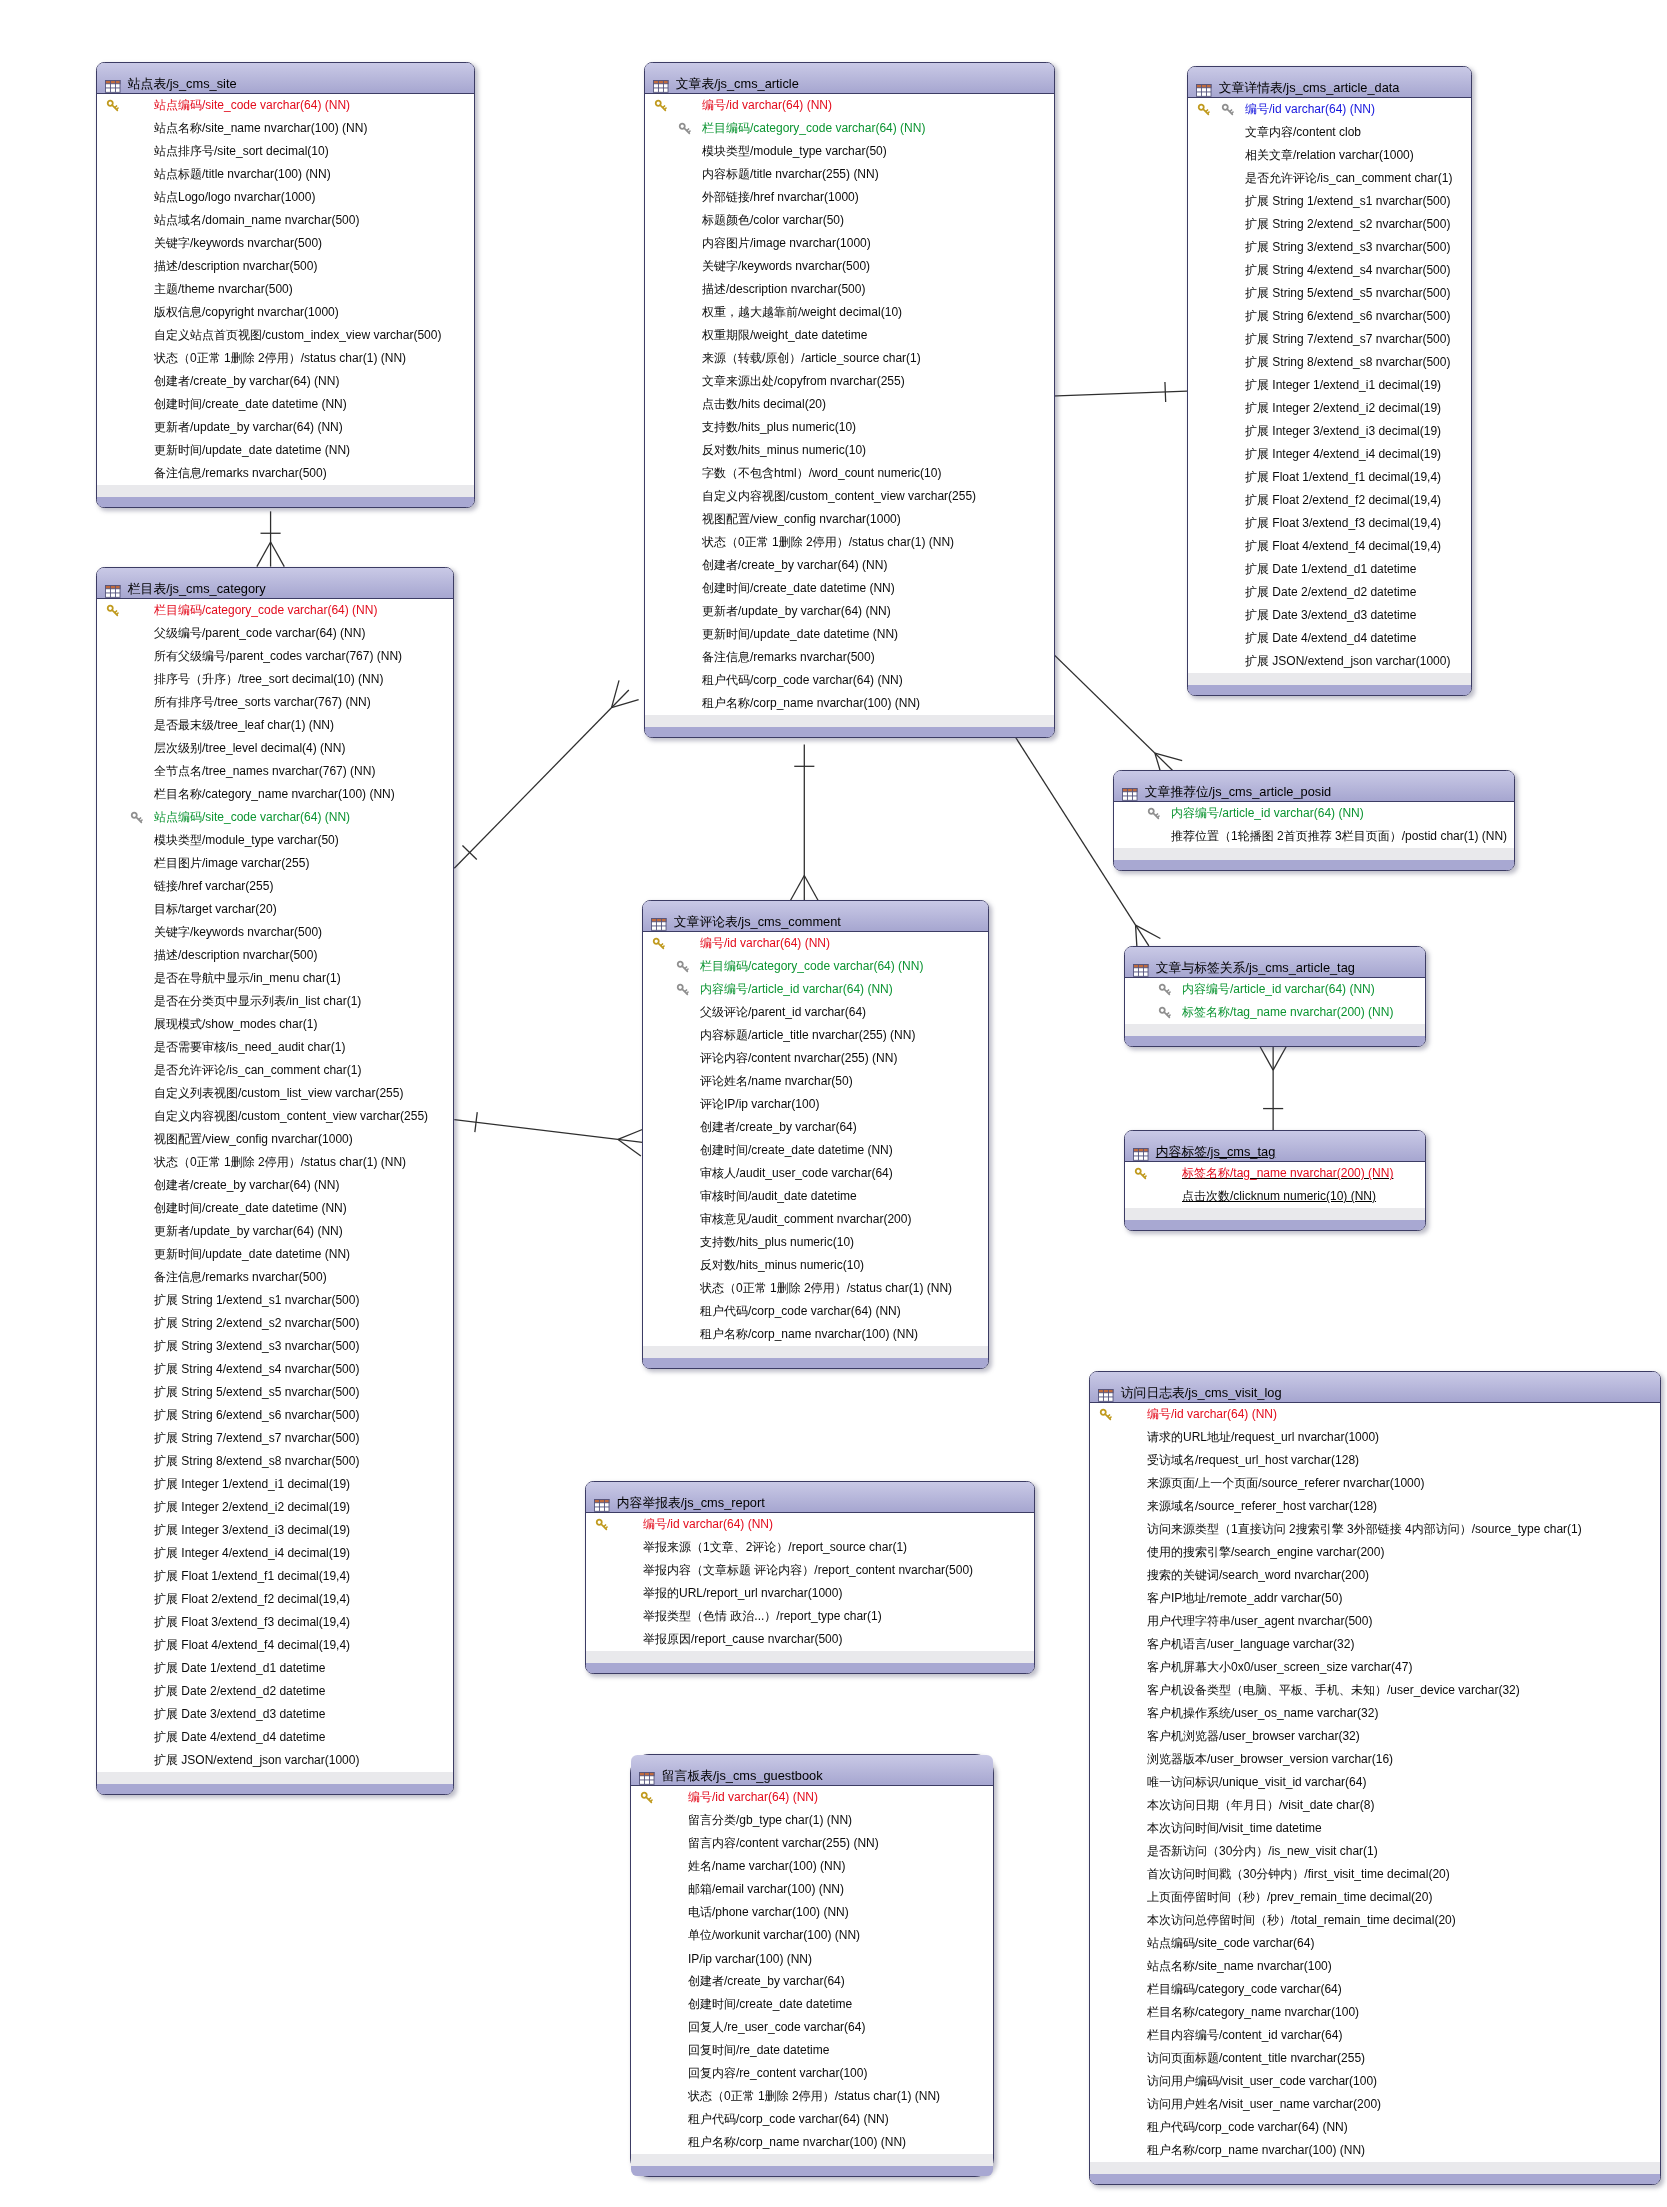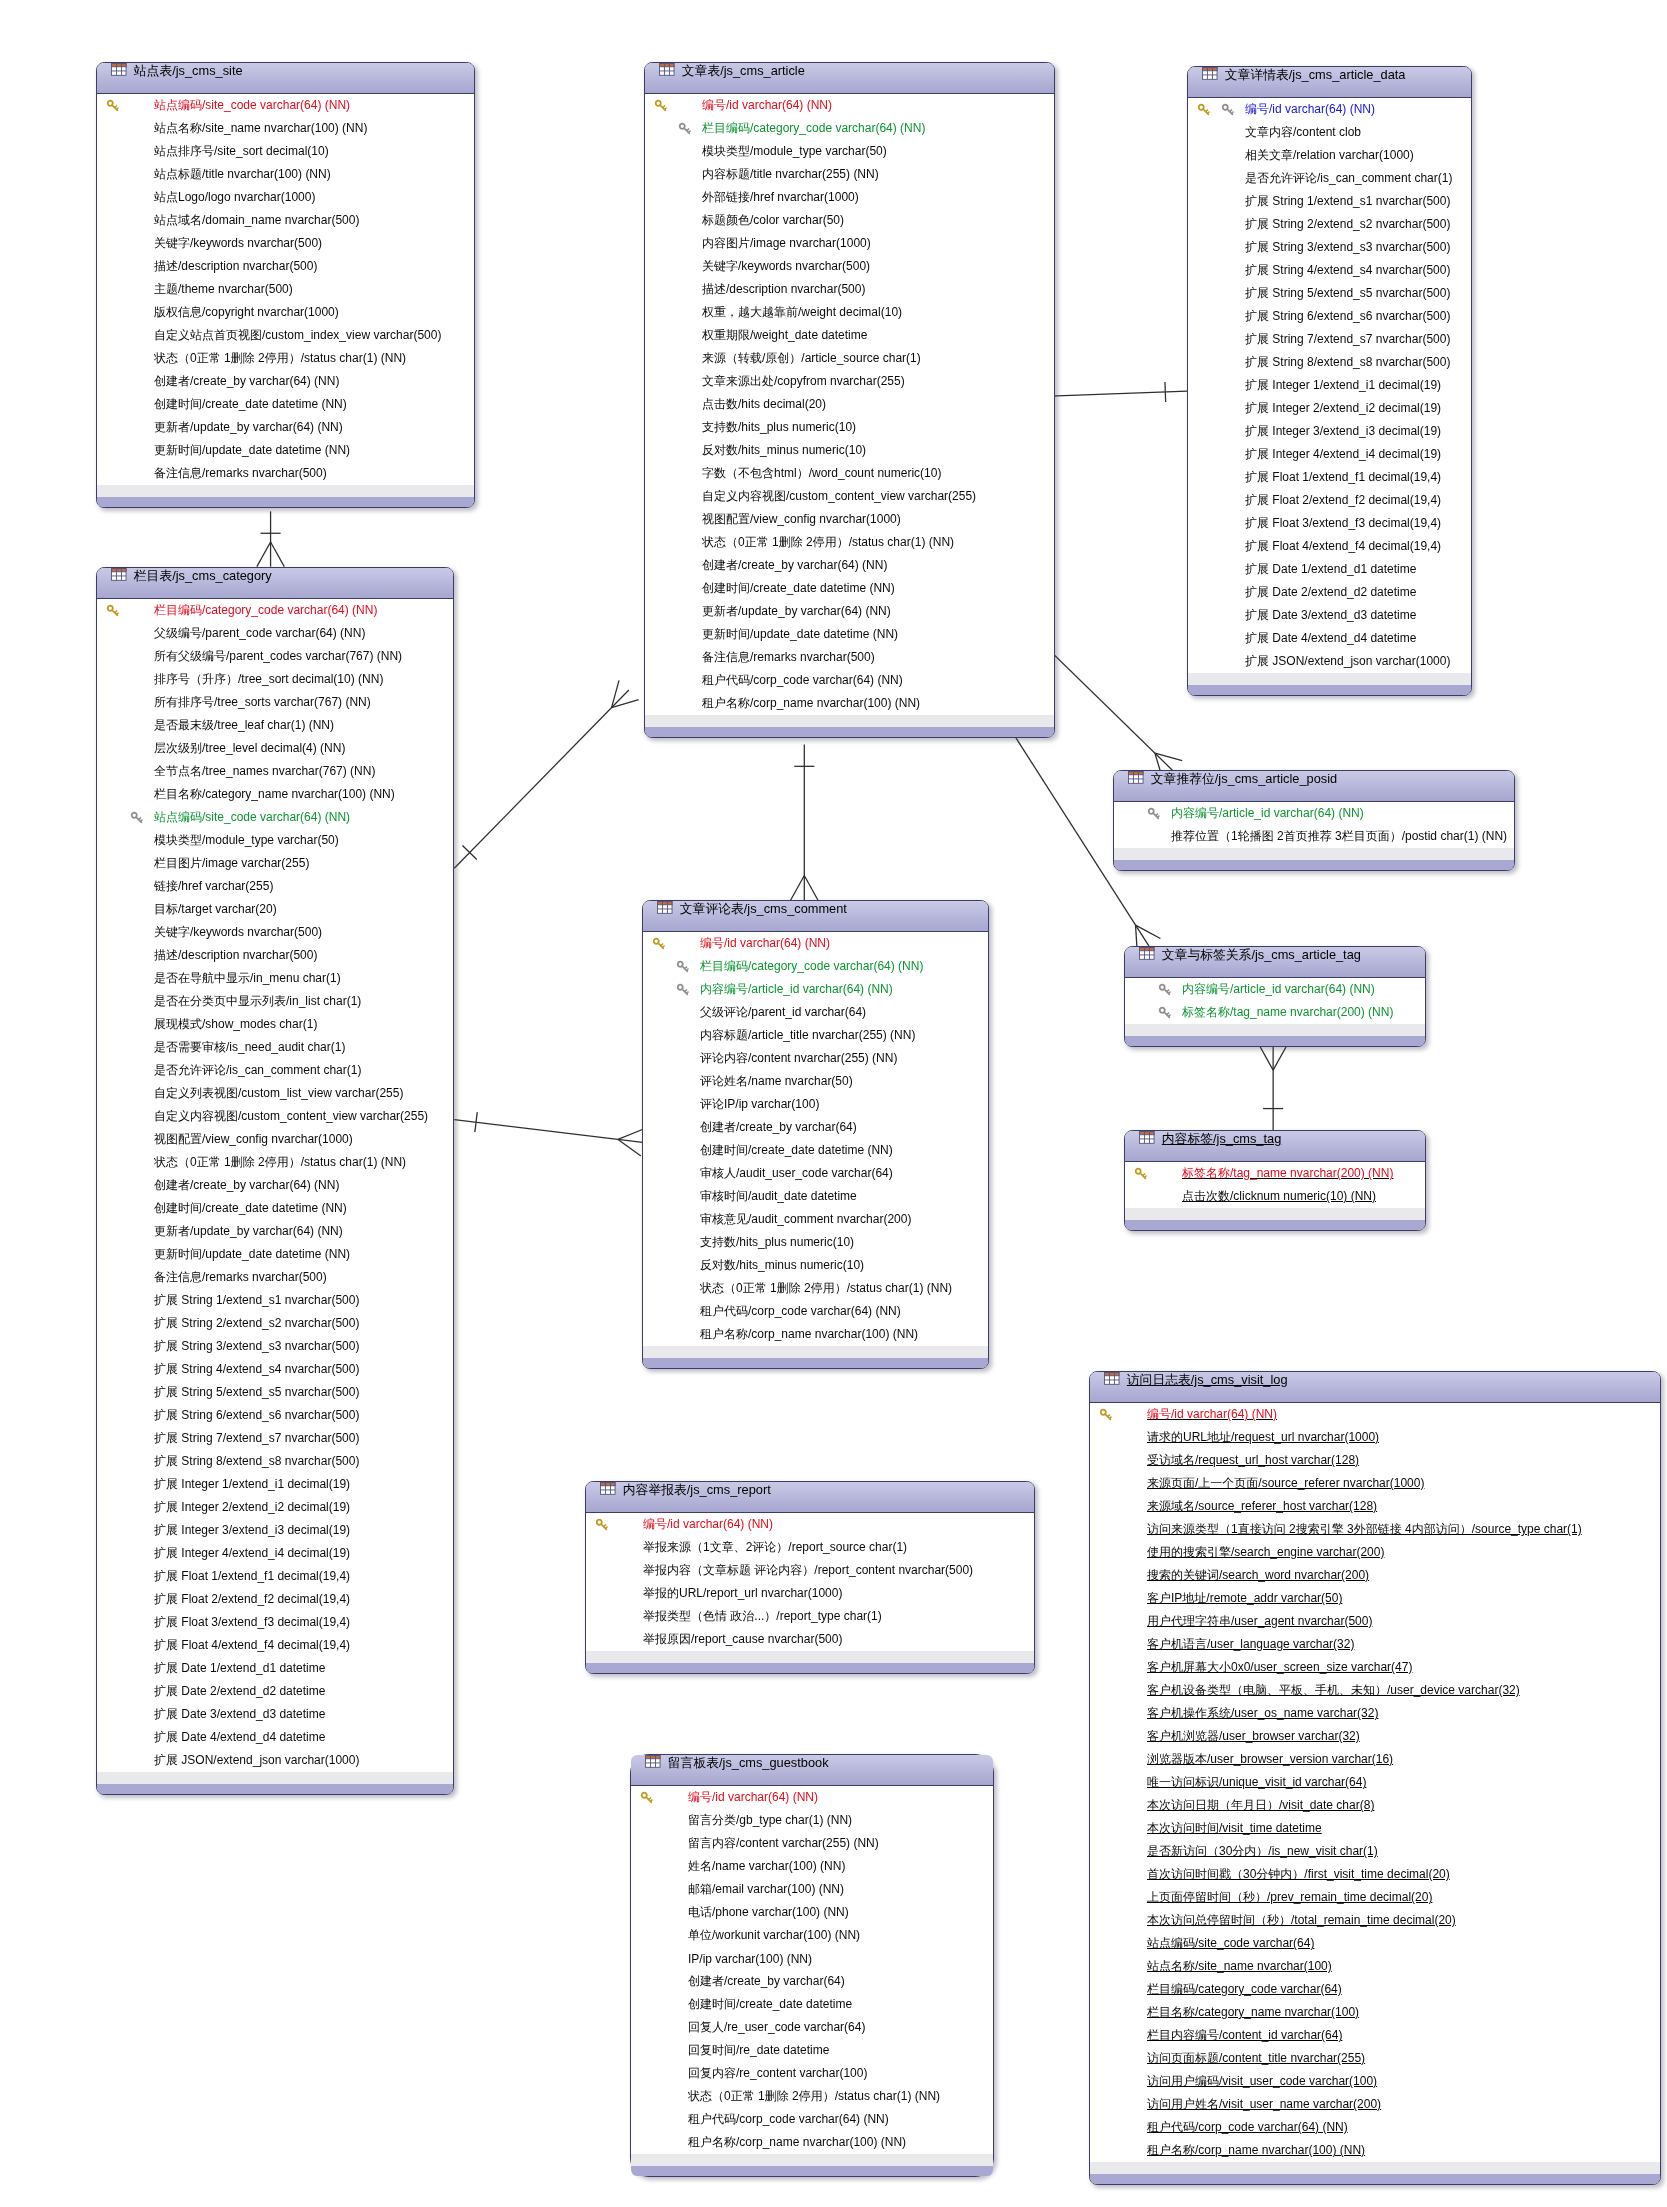--- a/index.html
+++ b/index.html
@@ -1,21 +1,21 @@
 <!DOCTYPE html>
 <html style="--border: #3c3c64; --headTop: #c9c9e6; --headBot: #a6a6d0; --strip: #e9e9ec; --bar: #a8a8d2; --pk: #e30b1c; --fk: #0b9431; --pkfk: #1515dd; --ftext: #0a0a0a;font-size:14.6px"><head>
 <meta charset="utf-8">
 <style>
   html,body{margin:0;padding:0;background:#ffffff;}
   #canvas{position:relative;width:1668px;height:2208px;background:#ffffff;overflow:hidden;
           font-family:"Liberation Sans", sans-serif;}
   #wires{position:absolute;left:0;top:0;width:1668px;height:2208px;}
   .tbl{position:absolute;border:1.8px solid var(--border);border-radius:8.2px;background:#ffffff;
        box-shadow:2.7px 2.7px 4.6px rgba(70,70,100,.35);box-sizing:border-box;}
-  .tbl-head{height:31px;display:flex;align-items:flex-start;gap:7.3px;padding-left:14px;
+  .tbl-head{height:31px;display:flex;align-items:flex-end;gap:7.3px;padding-left:8px;
             background:linear-gradient(180deg,var(--headTop),var(--headBot));
             border-bottom:1.8px solid var(--border);border-radius:6.4px 6.4px 0 0;box-sizing:border-box;}
   .tbl-title{font-size:12.8px;color:#000;white-space:nowrap;}
   .tbl-body{background:#fff;}
   .row{position:relative;height:23px;display:flex;align-items:center;white-space:nowrap;}
   .row .ftext{padding-left:57px;font-size:12px;color:var(--ftext);}
   .row .ftext.pk{color:var(--pk);}
   .row .ftext.fk{color:var(--fk);}
   .row .ftext.pkfk{color:var(--pkfk);}
   .keyicon{position:absolute;top:4.6px;width:13.7px;height:13.7px;}
@@ -812,21 +812,21 @@
         <div class="row">
           <span class="ftext ">租户代码/corp_code varchar(64) (NN)</span>
         </div>
         <div class="row">
           <span class="ftext ">租户名称/corp_name nvarchar(100) (NN)</span>
         </div>
       </div>
     <div class="tbl-strip"></div>
     <div class="tbl-bar"></div>
     </div>
-    <div class="tbl" style="left: 1089px; top: 1371px; width: 572px; text-decoration: underline;">
+    <div class="tbl" style="left: 1089px; top: 1371px; width: 572px;">
       <div class="tbl-head">
       <span style="display:inline-flex">
           <svg viewBox="0 0 17 14" width="15.5" height="12.8">
             <rect x="0.5" y="0.5" width="16" height="13" fill="#ffffff" stroke="#55557d"></rect>
             <rect x="0.5" y="0.5" width="16" height="3.6" fill="#c06b3e" stroke="#55557d"></rect>
             <line x1="6" y1="0.5" x2="6" y2="13.5" stroke="#55557d"></line>
             <line x1="11.5" y1="0.5" x2="11.5" y2="13.5" stroke="#55557d"></line>
             <line x1="0.5" y1="8.7" x2="16.5" y2="8.7" stroke="#55557d"></line>
           </svg>
         </span>

